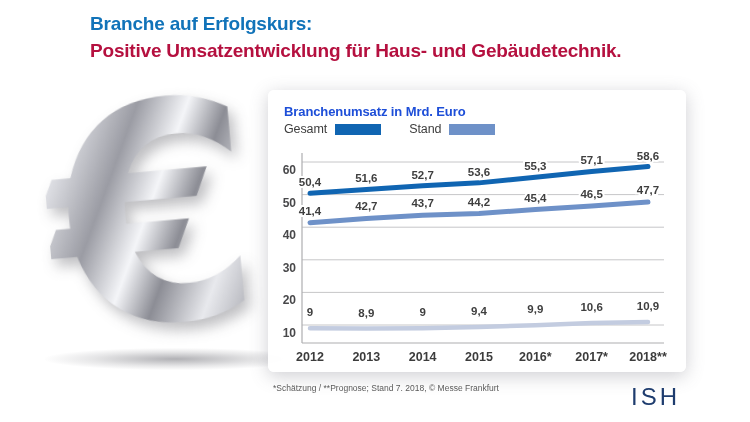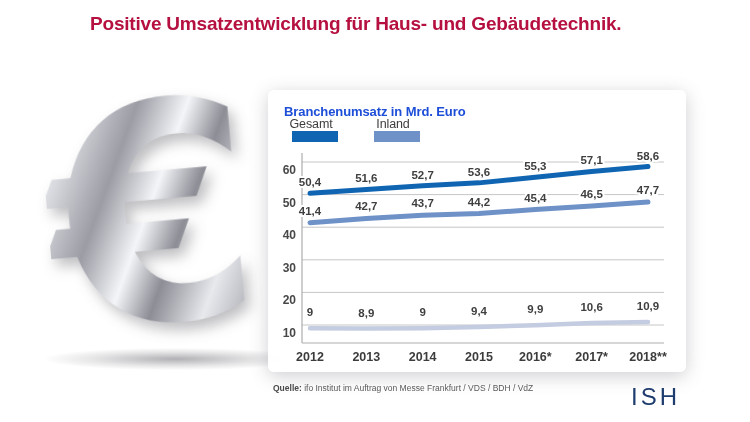--- a/index.html
+++ b/index.html
@@ -37,49 +37,50 @@
 
   
   .card {
     position:absolute; left:268px; top:90px; width:418px; height:282px; z-index:2;
     background:rgba(255,255,255,0.93);
     border-radius:6px;
     box-shadow:0 4px 18px rgba(95,95,110,0.30);
   }
   .card-title { margin:14px 0 3px 16px; font-size:13px; font-weight:bold; color:#1d4ed8; letter-spacing:-0.1px; }
   .legend { display:flex; align-items:center; margin-left:16px; height:14px; }
-  .legend-item { display:flex; align-items:center; margin-right:28px;flex-direction:column; }
+  .legend-item { display:flex; align-items:center; margin-right:28px; }
   .legend-label { font-size:12.5px; color:#3d3d3d; letter-spacing:-0.1px; }
   .legend-swatch { display:inline-block; width:46px; height:11px; margin-left:8px; }
   .plot { position:absolute; left:10px; top:55px; width:398px; height:225px; }
 
   
   .footnotes { position:absolute; left:273px; top:383px; z-index:3; font-size:8.5px; line-height:11px; color:#5a5a5a; letter-spacing:0; }
   .footnotes b { color:#4a4a4a; }
   .ish-logo { position:absolute; left:631px; top:383px; z-index:3; font-size:24px; font-weight:normal; letter-spacing:3px; color:#1e3c6e; }
 </style>
 </head>
 <body>
 
 <div class="headline">
+  <div class="l1">Branche auf Erfolgskurs:</div>
   <div class="l2">Positive Umsatzentwicklung für Haus- und Gebäudetechnik.</div>
 </div>
 
 <div class="euro-shadow"></div>
 <div class="euro">€</div>
 
 <div class="card">
   <div class="card-title">Branchenumsatz in Mrd. Euro</div>
   <div class="legend" id="legend">
       <span class="legend-item">
         <span class="legend-label">Gesamt</span>
         <span class="legend-swatch" style="background: rgb(16, 101, 178);"></span>
       </span>
       <span class="legend-item">
-        <span class="legend-label">Inland</span>
+        <span class="legend-label">Stand</span>
         <span class="legend-swatch" style="background: rgb(110, 145, 200);"></span>
       </span>
     </div>
   <div class="plot">
     <svg id="chart-svg" width="398" height="225">
         <line x1="24" y1="180" x2="386" y2="180" stroke="#c6c6c8" stroke-width="1"></line>
         <line x1="24" y1="147.4" x2="386" y2="147.4" stroke="#c6c6c8" stroke-width="1"></line>
         <line x1="24" y1="114.8" x2="386" y2="114.8" stroke="#c6c6c8" stroke-width="1"></line>
         <line x1="24" y1="82.2" x2="386" y2="82.2" stroke="#c6c6c8" stroke-width="1"></line>
         <line x1="24" y1="49.6" x2="386" y2="49.6" stroke="#c6c6c8" stroke-width="1"></line>
@@ -121,16 +122,16 @@
         <text x="144.66666666666669" y="216" text-anchor="middle" font-size="12.5" font-weight="bold" fill="#3c3c3c">2014</text>
         <text x="201" y="216" text-anchor="middle" font-size="12.5" font-weight="bold" fill="#3c3c3c">2015</text>
         <text x="257.33333333333337" y="216" text-anchor="middle" font-size="12.5" font-weight="bold" fill="#3c3c3c">2016*</text>
         <text x="313.6666666666667" y="216" text-anchor="middle" font-size="12.5" font-weight="bold" fill="#3c3c3c">2017*</text>
         <text x="370" y="216" text-anchor="middle" font-size="12.5" font-weight="bold" fill="#3c3c3c">2018**</text>
       </svg>
   </div>
 </div>
 
 <div class="footnotes">
-  <div><b>Quelle:</b><span> ifo Institut im Auftrag von Messe Frankfurt / VDS / BDH / VdZ</span></div>
+  <div>*Schätzung / **Prognose; Stand 7. 2018, © Messe Frankfurt</div>
 </div>
 
 <div class="ish-logo">ISH</div>
 
 </body></html>

